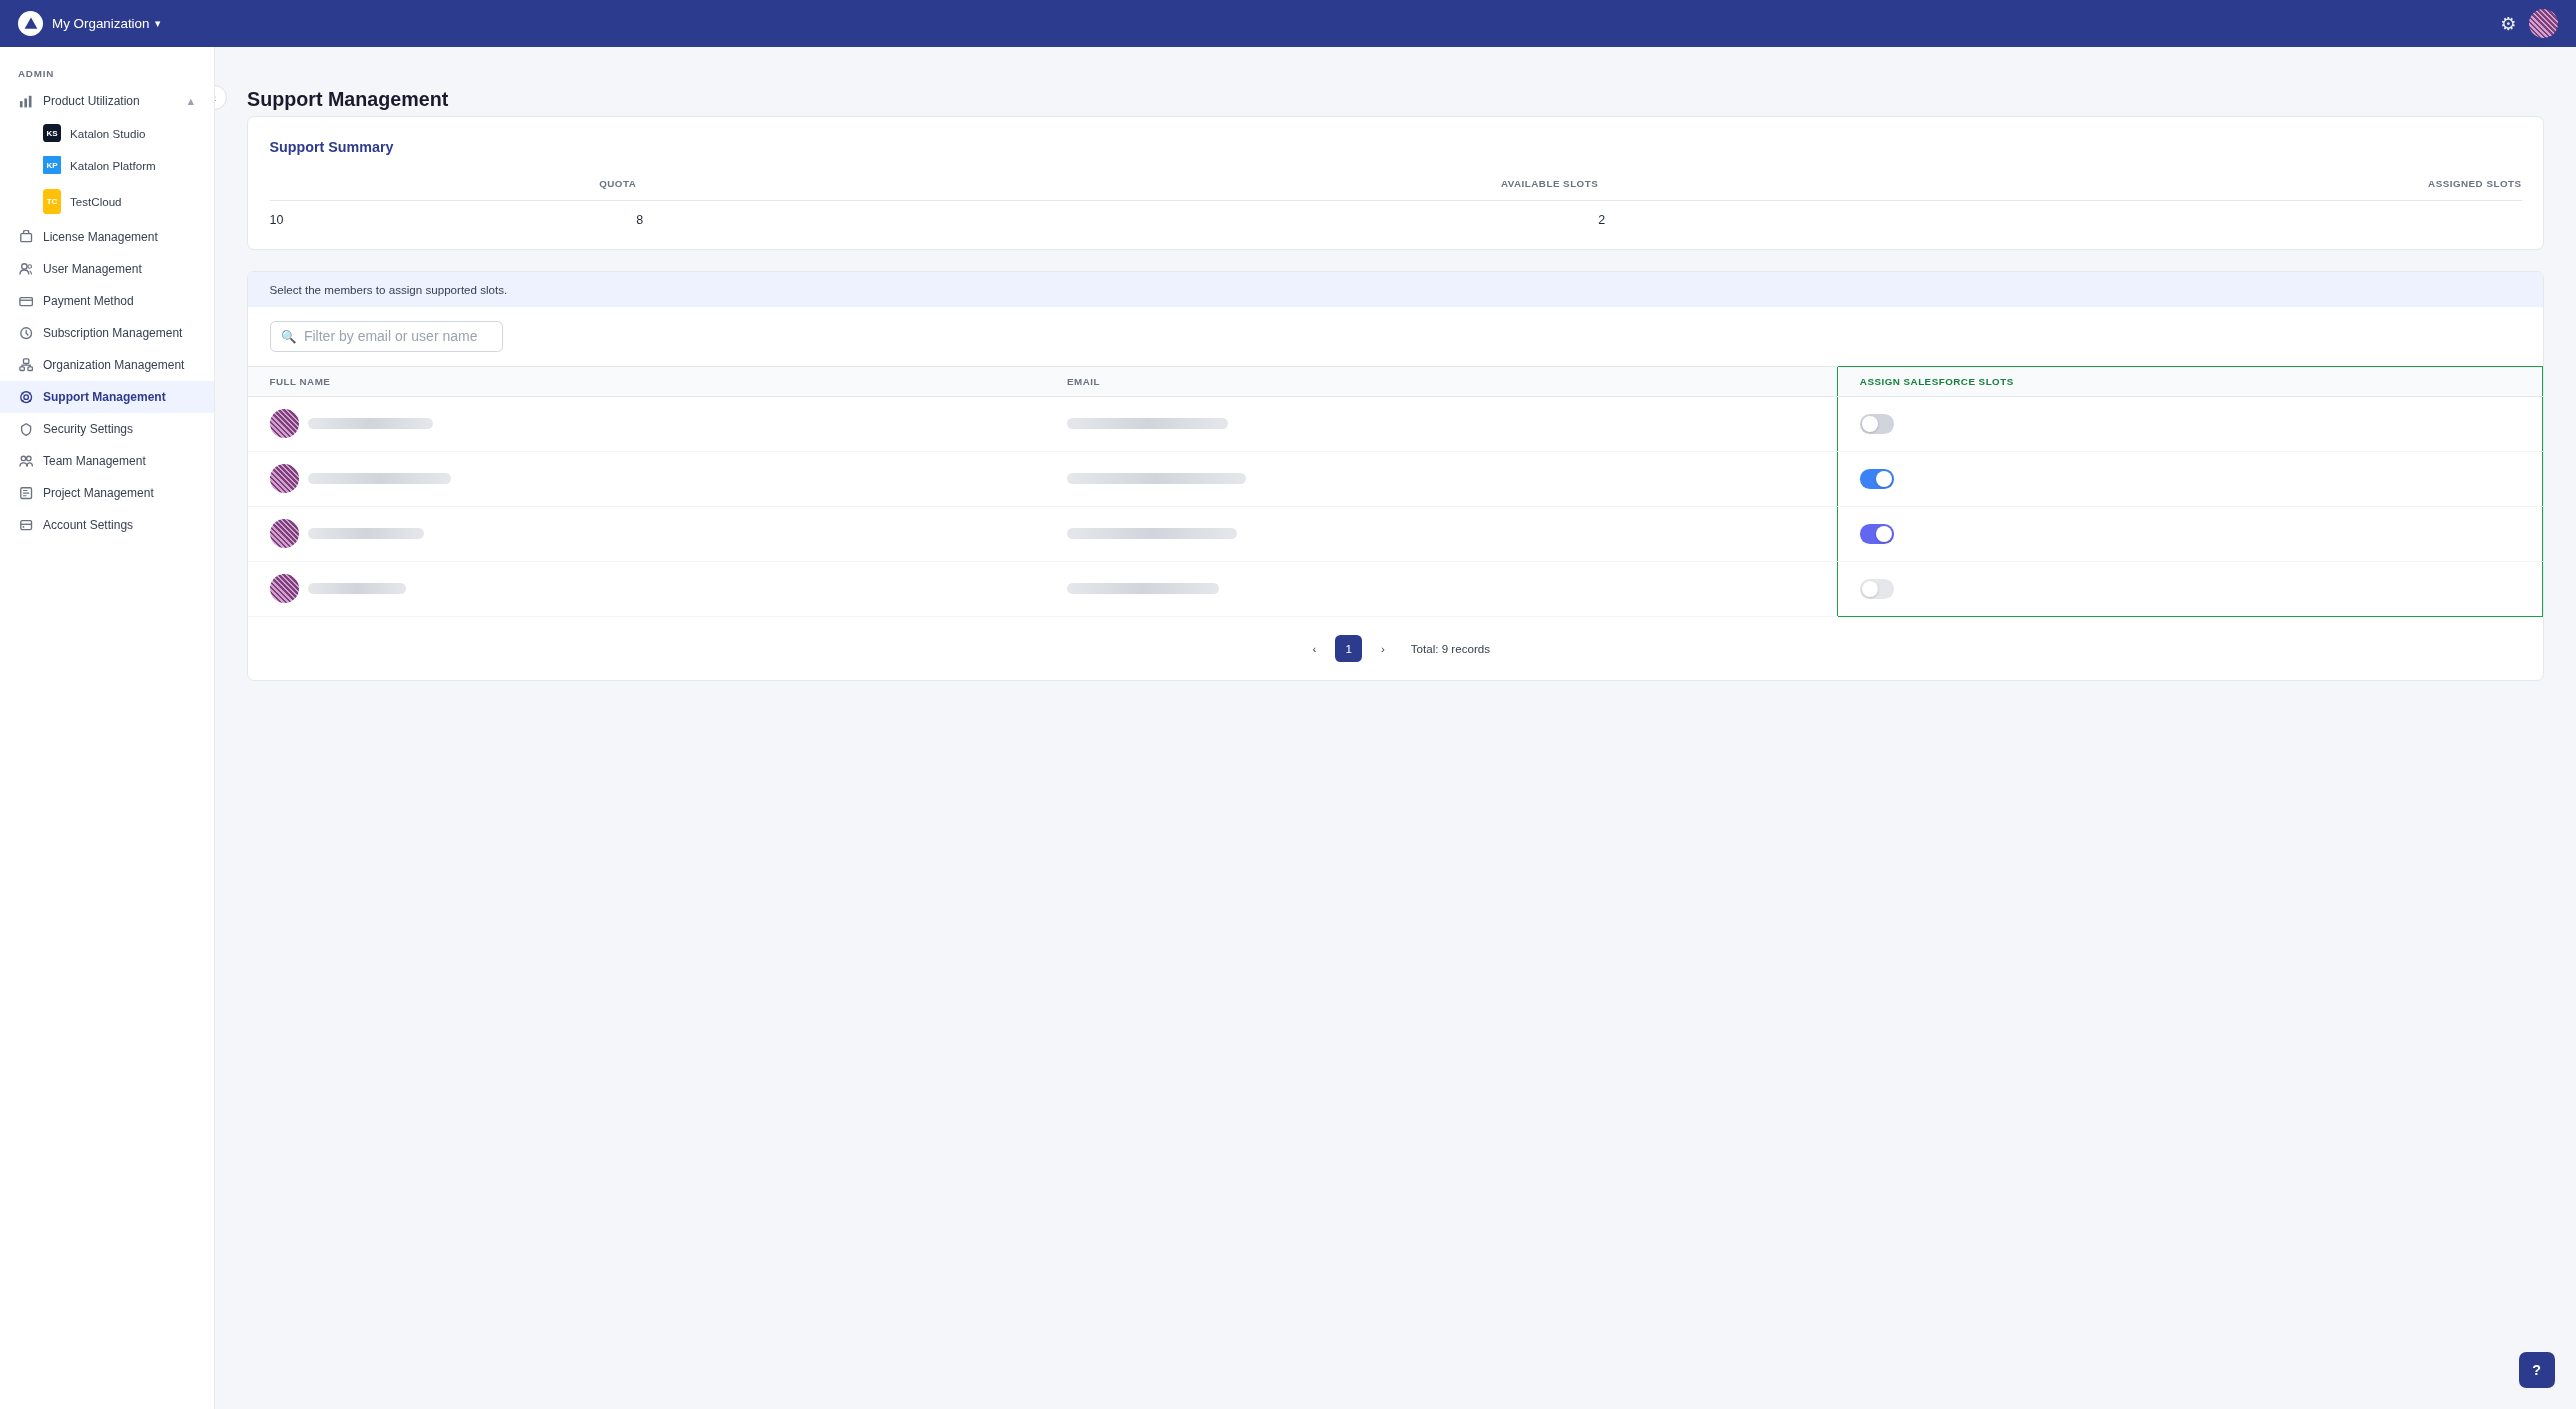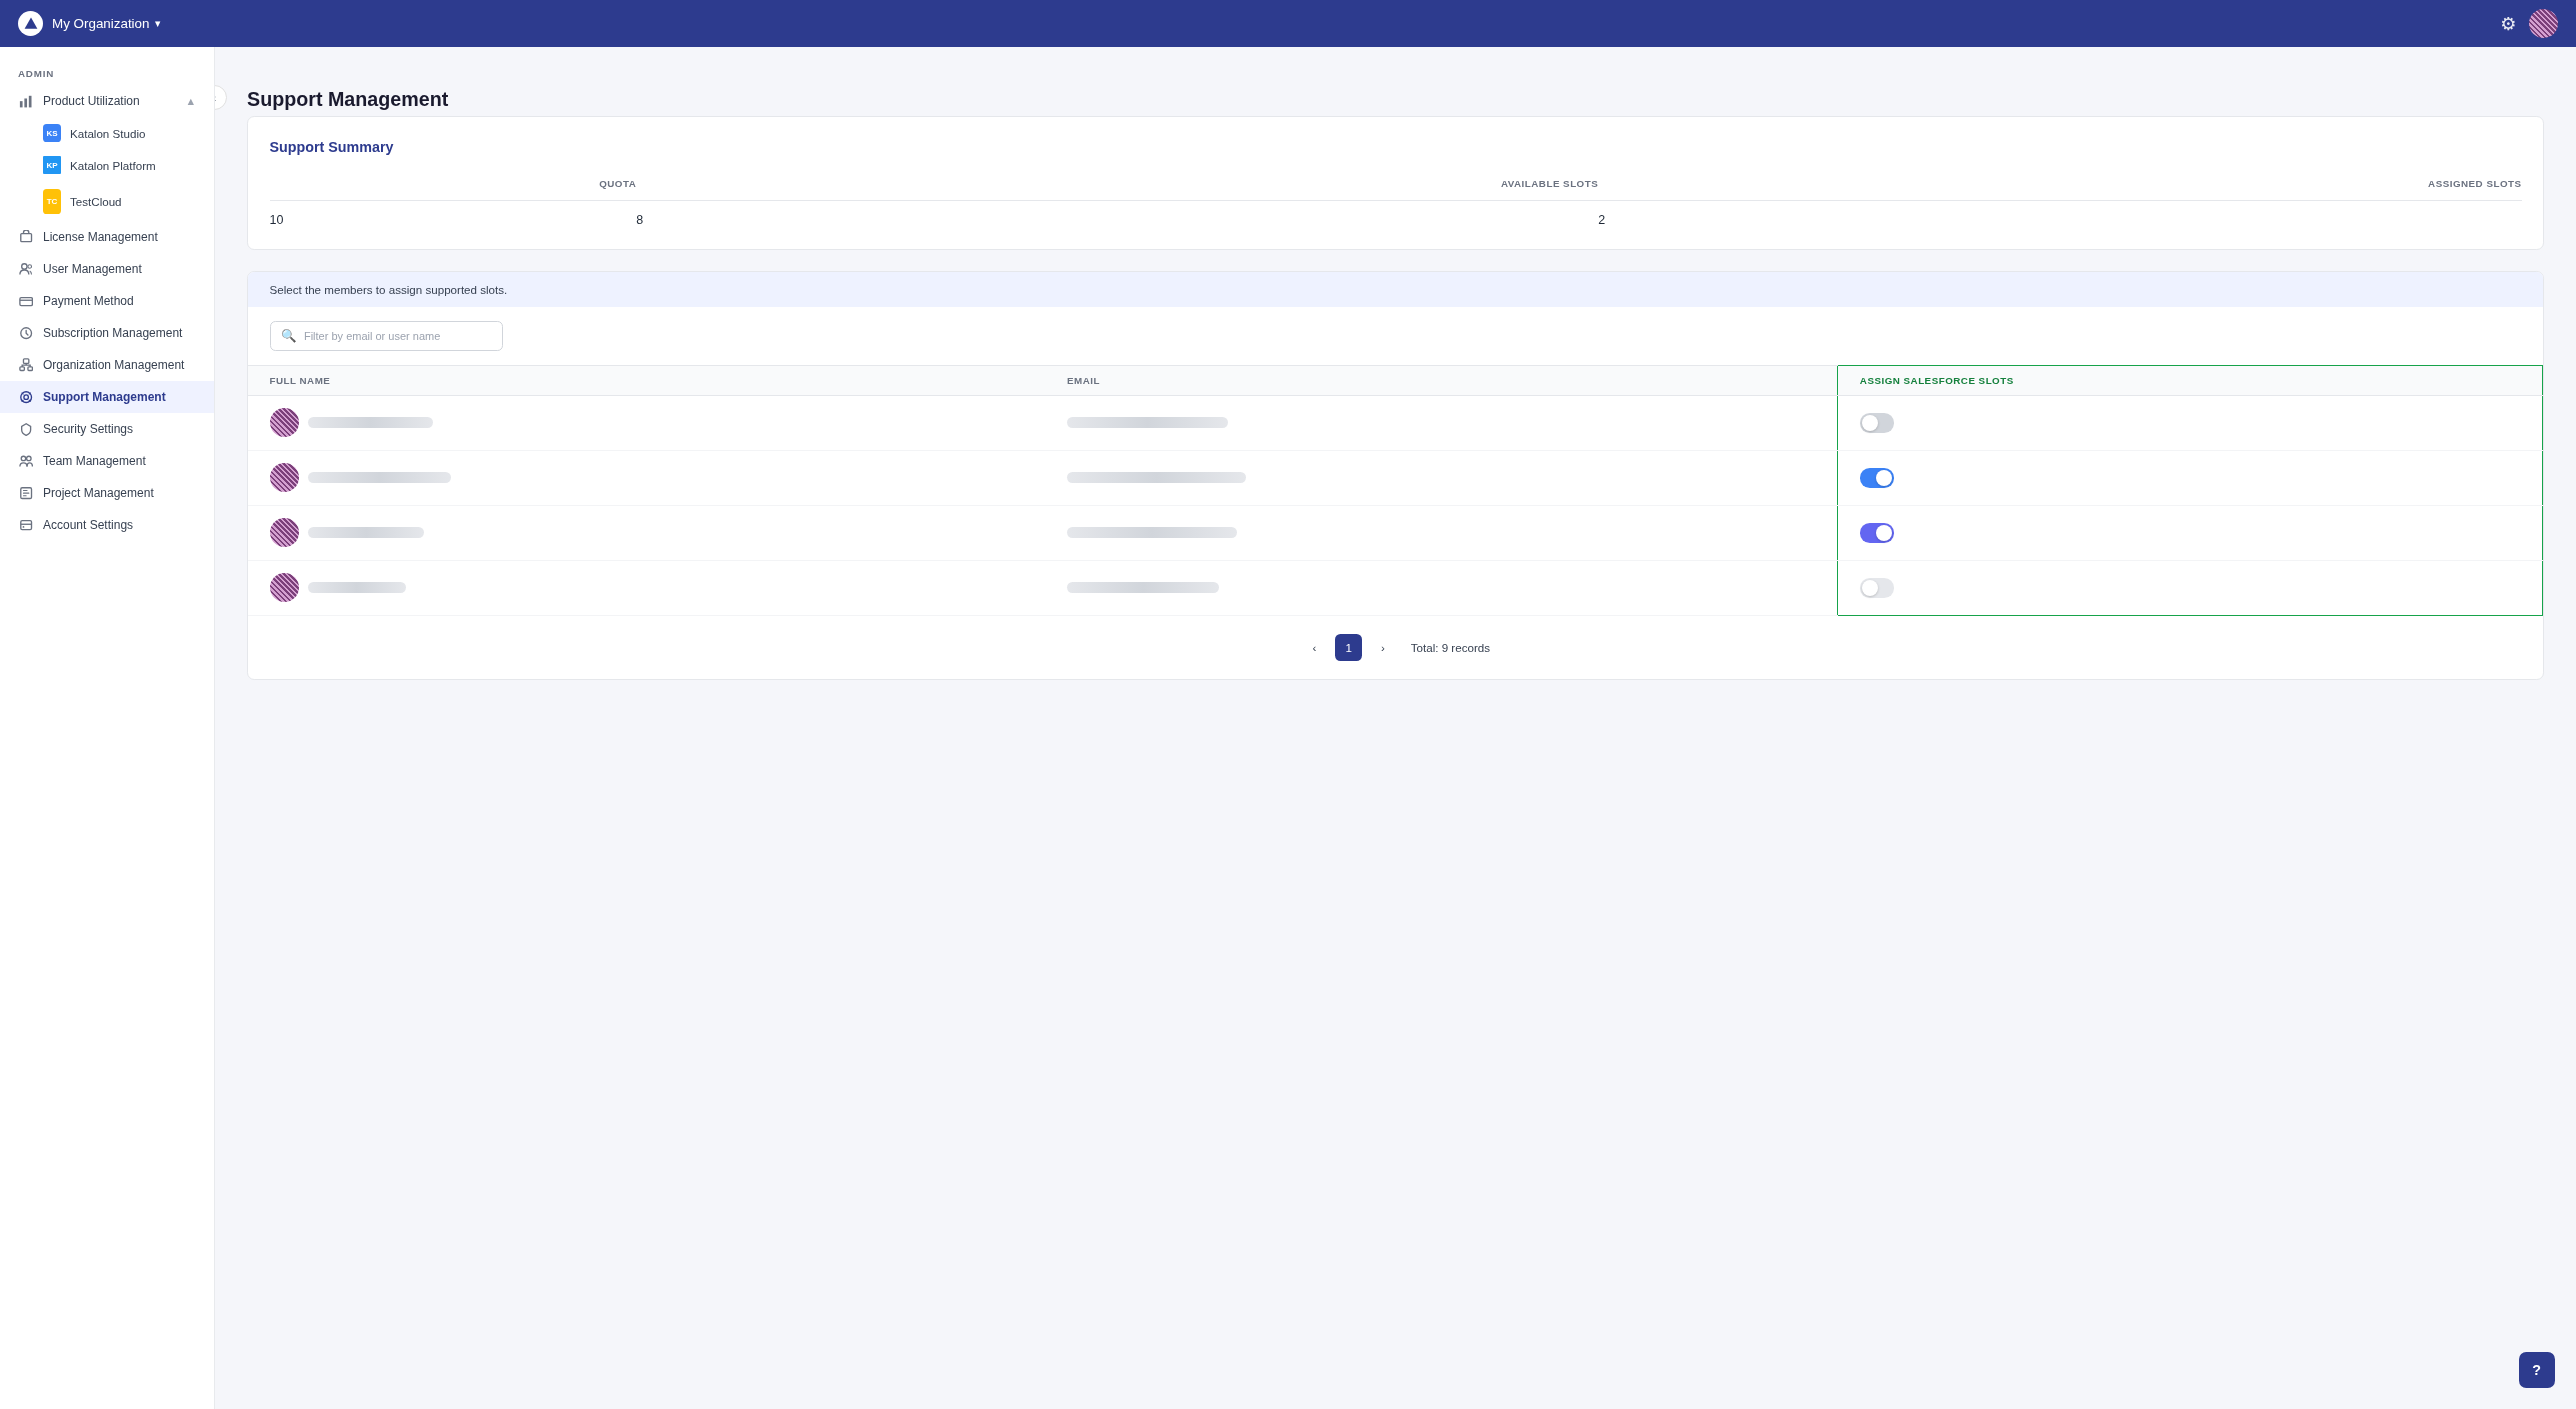--- a/index.html
+++ b/index.html
@@ -150,21 +150,21 @@
       gap: 7.2px;
       border: 0.9px solid #d1d5db;
       border-radius: 5.4px;
       padding: 6.3px 10.7px;
       width: 233px;
       background: white;
     }
     .filter-input input {
       border: none;
       outline: none;
-      font-size: 11px;
+      font-size: 14px;
       color: #374151;
       width: 100%;
       background: transparent;
     }
     .filter-input input::placeholder { color: #9ca3af; }
 
     .list-table { width: 100%; border-collapse: collapse; }
     .list-table th {
       text-align: left;
       font-size: 9.8px;
@@ -311,21 +311,21 @@
             <rect x="6" y="5" width="3" height="10" fill="#6b7280"></rect>
             <rect x="11" y="2" width="3" height="13" fill="#6b7280"></rect>
           </svg>
       </span>
       <span>Product Utilization</span>
       <span class="expand-icon">▲</span>
     </div>
 
     <div class="sidebar-sub">
       <div class="sidebar-sub-item">
-        <div class="sub-icon" style="background:#3b82f6; width:18px;height:18px;border-radius:3.6px;font-size:8px;font-weight:bold;color:white;display:flex;align-items:center;justify-content:center;">KS</div>
+        <div class="sub-icon" style="background:#0f172a; width:18px;height:18px;border-radius:3.6px;font-size:8px;font-weight:bold;color:white;display:flex;align-items:center;justify-content:center;">KS</div>
         <span>Katalon Studio</span>
       </div>
       <div class="sidebar-sub-item">
         <div class="sub-icon" style="background:#2196f3; width:18px;height:18px;border-radius:1px;font-size:8px;font-weight:bold;color:white;display:flex;align-items:center;justify-content:center;">KP</div>
         <span>Katalon Platform</span>
       </div>
       <div class="sidebar-sub-item">
         <div class="sub-icon" style="background:#ffc107; width:18px;height:25px;border-radius:3.6px;font-size:8px;font-weight:bold;color:white;display:flex;align-items:center;justify-content:center;">TC</div>
         <span>TestCloud</span>
       </div>

